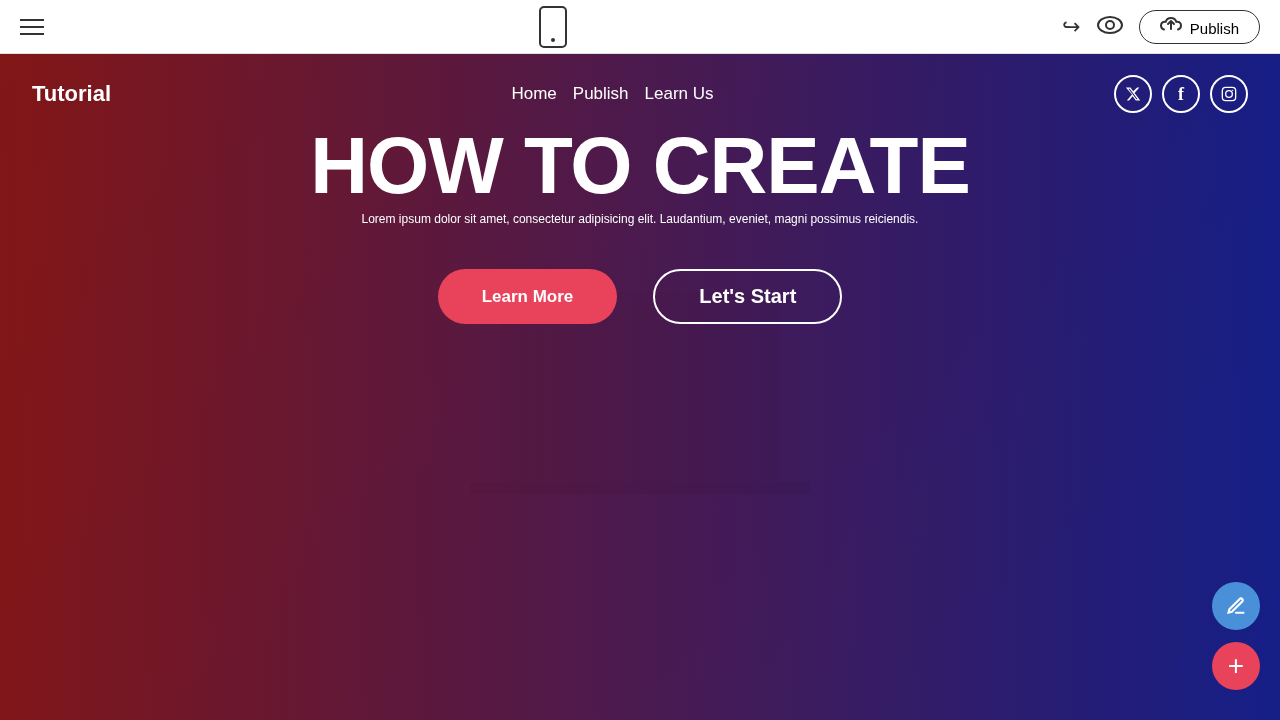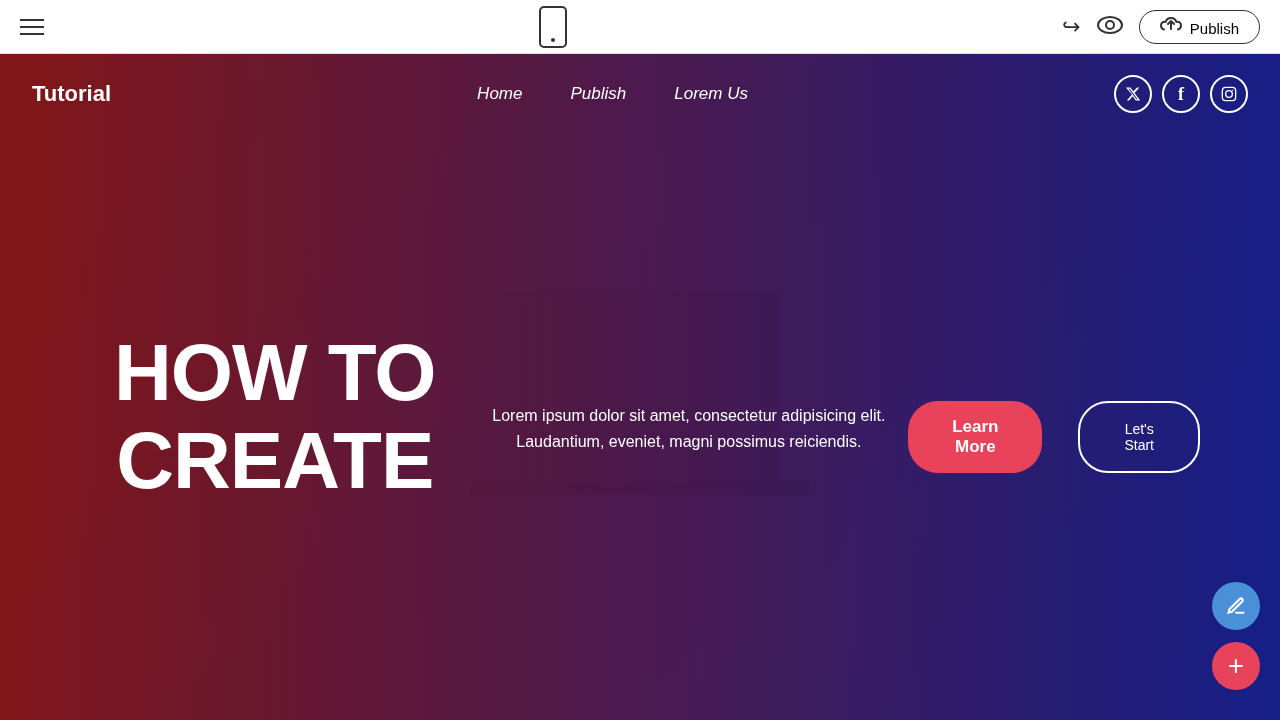--- a/index.html
+++ b/index.html
@@ -68,22 +68,21 @@
       z-index: 10;
     }
     .site-logo {
       color: #fff;
       font-size: 22px;
       font-weight: bold;
     }
     .site-nav-links {
       display: flex;
       align-items: center;
-      gap: 48px;
-      font-style: italic;
+      gap: 16px;
     }
     .site-nav-link {
       color: #fff;
       font-size: 17px;
       text-decoration: none;
       font-weight: 500;
       cursor: pointer;
     }
     .social-icons {
       display: flex;
@@ -102,23 +101,22 @@
     }
 
     
     #hero {
       position: absolute;
       top: 0; left: 0; right: 0; bottom: 0;
       background: linear-gradient(to right, rgba(160, 20, 20, 0.75) 0%, rgba(20, 30, 160, 0.75) 100%);
       display: flex;
       flex-direction: column;
       align-items: center;
-      justify-content: center;
       text-align: center;
-      padding: 0 80px;
+      padding: 8px 80px;
     }
 
     
     #hero-bg {
       position: absolute;
       top: 0; left: 0; right: 0; bottom: 0;
       background-color: #3a3a3a;
       z-index: 0;
     }
     
@@ -137,35 +135,35 @@
       bottom: -12px; left: -30px; right: -30px;
       height: 12px;
       background: #111;
       border-radius: 0 0 6px 6px;
     }
 
     #hero-content {
       position: relative;
       z-index: 5;
       display: flex;
+      flex-direction: column;
       align-items: center;
       margin-top: 60px;
     }
     .hero-title {
       color: #fff;
       font-size: 80px;
       font-weight: 900;
       line-height: 1.1;
       text-transform: uppercase;
       letter-spacing: -1px;
     }
     .hero-subtitle {
       color: #fff;
-      font-size: 16px;
-      margin-top: 24px;
+      font-size: 12px;
       max-width: 700px;
       line-height: 1.6;
     }
     .hero-buttons {
       display: flex;
       gap: 36px;
       margin-top: 40px;
     }
     .btn-learn-more {
       background: #e8435a;
@@ -176,22 +174,22 @@
       font-size: 17px;
       font-weight: bold;
       cursor: pointer;
     }
     .btn-lets-start {
       background: transparent;
       color: #fff;
       border: 2.5px solid #fff;
       border-radius: 30px;
       padding: 14px 44px;
-      font-size: 14px;
-      font-weight: normal;
+      font-size: 20px;
+      font-weight: bold;
       cursor: pointer;
     }
 
     
     .fab-edit {
       position: absolute;
       bottom: 90px; right: 20px;
       width: 48px; height: 48px;
       background: #4a90d9;
       border-radius: 50%;
@@ -257,21 +255,21 @@
     <div class="laptop-shape"></div>
   </div>
 
   <div id="hero">
 
     <div id="site-nav">
       <div class="site-logo">Tutorial</div>
       <div class="site-nav-links">
         <a class="site-nav-link">Home</a>
         <a class="site-nav-link">Publish</a>
-        <a class="site-nav-link">Lorem Us</a>
+        <a class="site-nav-link">Learn Us</a>
       </div>
       <div class="social-icons">
         <div class="social-icon">
           <svg width="16" height="16" viewBox="0 0 24 24" fill="white">
             <path d="M18.244 2.25h3.308l-7.227 8.26 8.502 11.24H16.17l-4.714-6.231-5.401 6.231H2.748l7.73-8.835L1.254 2.25H8.08l4.261 5.632zm-1.161 17.52h1.833L7.084 4.126H5.117z"></path>
           </svg>
         </div>
         <div class="social-icon">
           <span style="font-size:18px;font-weight:bold;font-family:serif;">f</span>
         </div>

